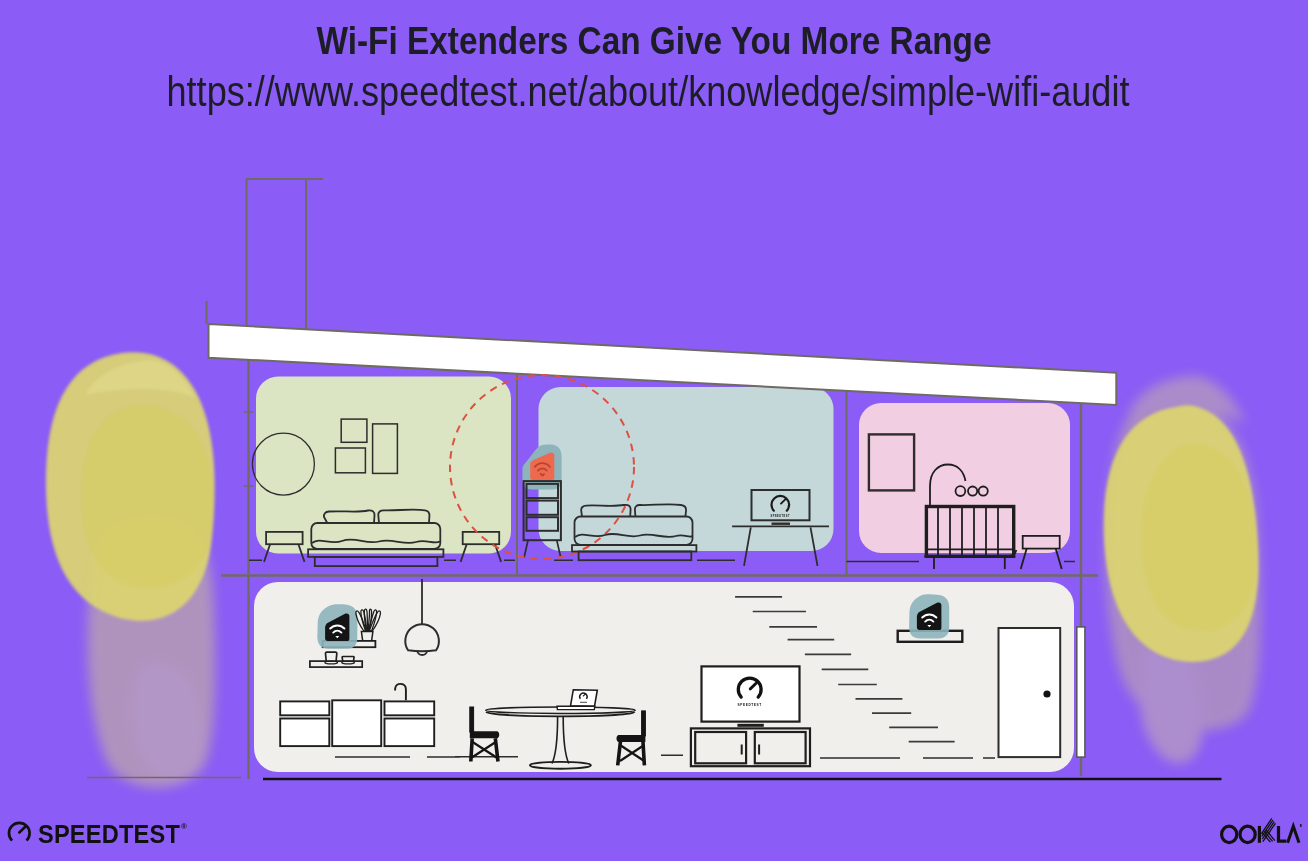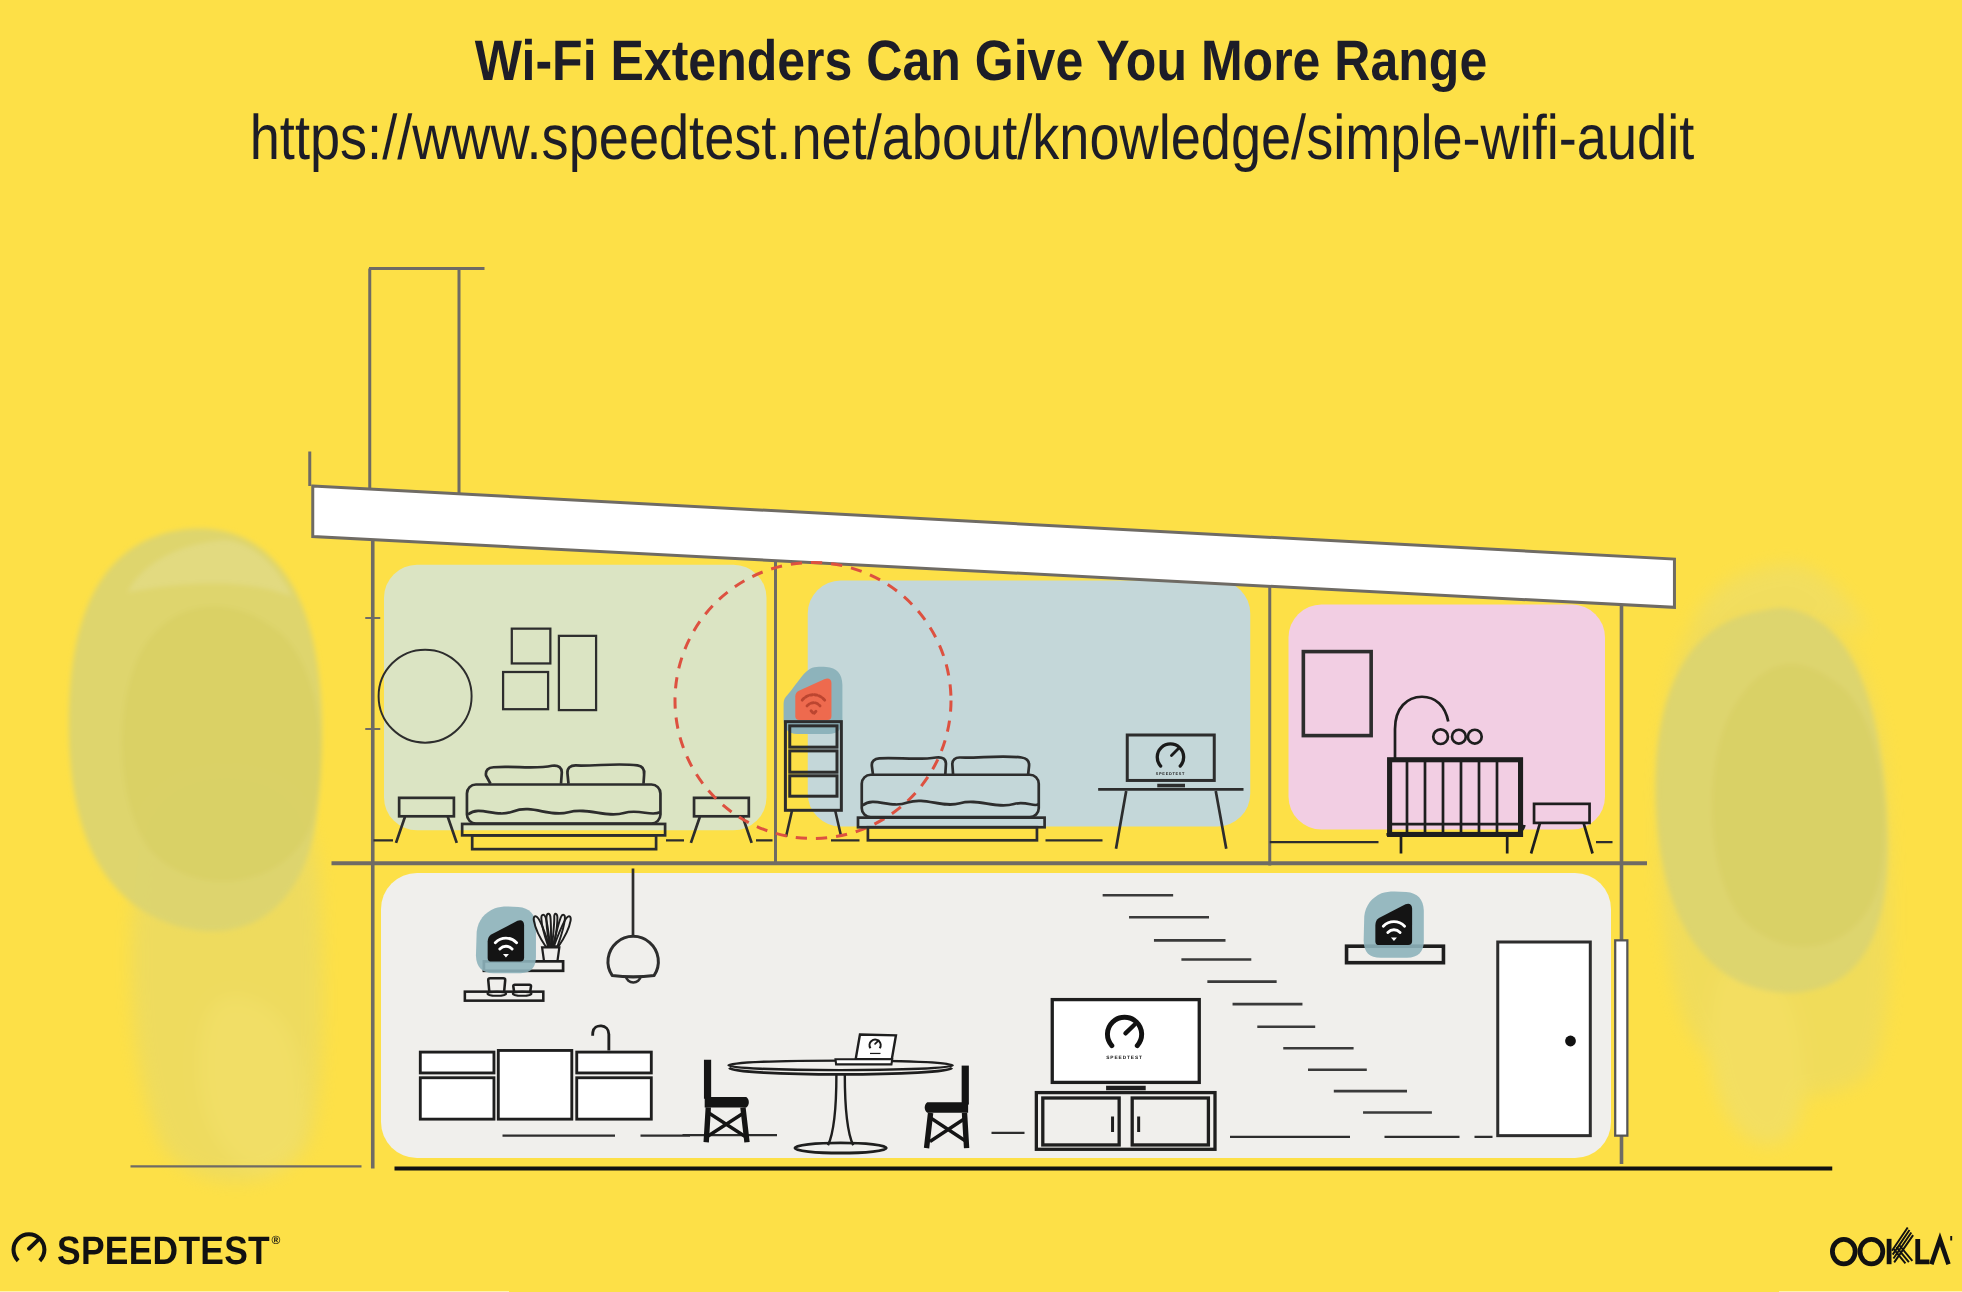--- a/index.html
+++ b/index.html
@@ -1,16 +1,16 @@
 <!DOCTYPE html>
 <html><head>
 <meta charset="utf-8">
 <style>
   html,body{margin:0;padding:0;background:#ffffff;}
-  .page{position:relative;width:1308px;height:861px;background:#fde047;overflow:hidden;font-family:"Liberation Sans",sans-serif;}
+  .page{position:relative;width:1308px;height:861px;background:#8b5cf6;overflow:hidden;font-family:"Liberation Sans",sans-serif;}
   svg{display:block;}
 </style>
 </head>
 <body>
 <div class="page">
 <svg width="1308" height="861" viewBox="0 0 1308 861" xmlns="http://www.w3.org/2000/svg">
 <defs>
   <filter id="soft" x="-30%" y="-30%" width="160%" height="160%">
           <feGaussianBlur stdDeviation="1.8"></feGaussianBlur>
         </filter>

